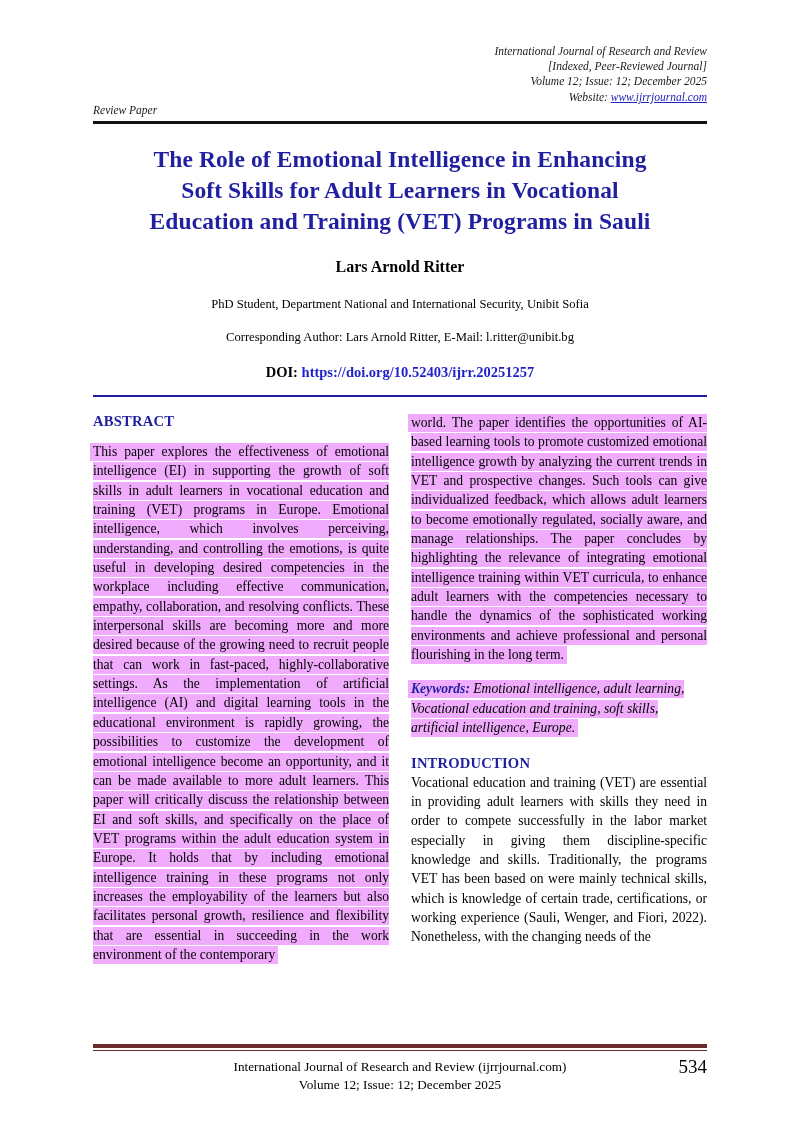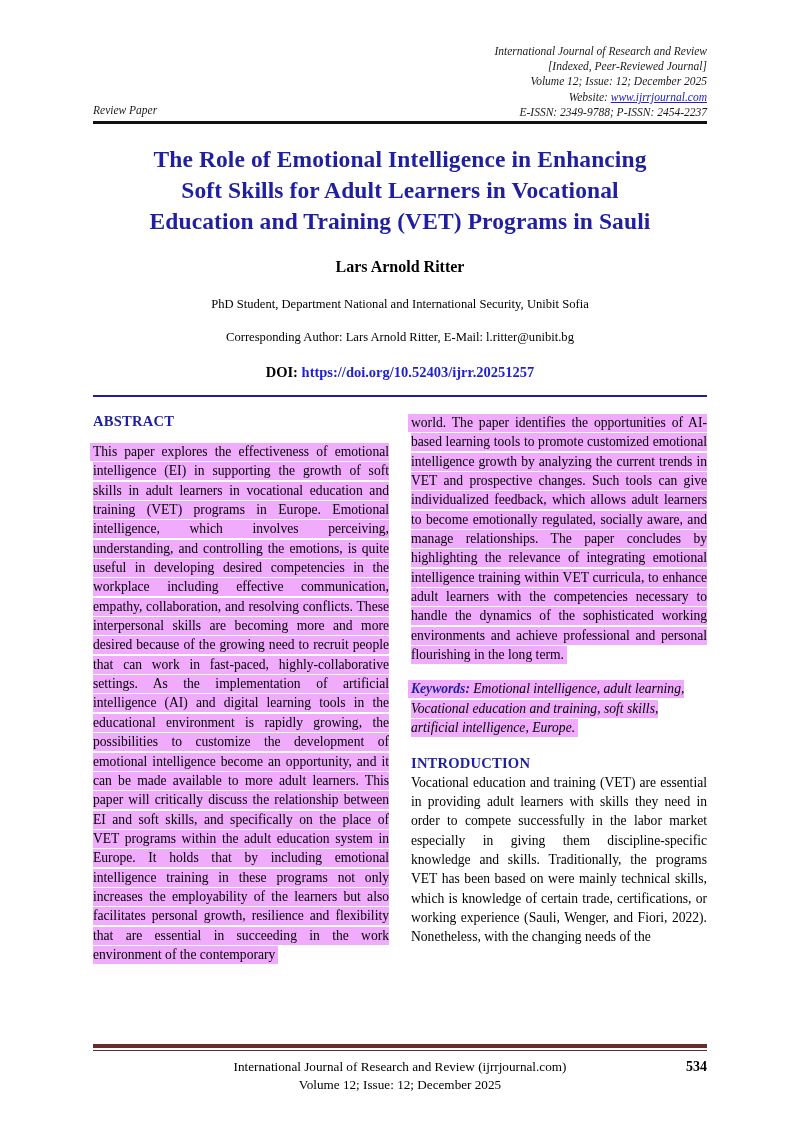--- a/index.html
+++ b/index.html
@@ -175,36 +175,34 @@
     position: relative;
     text-align: center;
     font-size: 13.2px;
     line-height: 18px;
     margin-top: 7px;
   }
   .page-number {
     position: absolute;
     right: 0;
     top: 0;
-    font-size: 14px;
-    font-weight: bold;
+    font-size: 19px;
   }
 </style>
 </head>
 <body>
 
 <div class="page">
 
   <div class="masthead">
     <div class="masthead-right">
       <div class="line">International Journal of Research and Review</div>
       <div class="line">[Indexed, Peer-Reviewed Journal]</div>
       <div class="line">Volume 12; Issue: 12; December 2025</div>
       <div class="line"><span class="website-label">Website: </span><span class="website-url">www.ijrrjournal.com</span></div>
-      <div class="line">E-ISSN: 2349-9788; P-ISSN: 2454-2237</div>
     </div>
     <div class="review-paper">Review Paper</div>
   </div>
   <hr class="rule-black">
 
   <h1 class="title">
     <span class="tline">The Role of Emotional Intelligence in Enhancing</span>
     <span class="tline">Soft Skills for Adult Learners in Vocational</span>
     <span class="tline">Education and Training (VET) Programs in Sauli</span>
   </h1>

